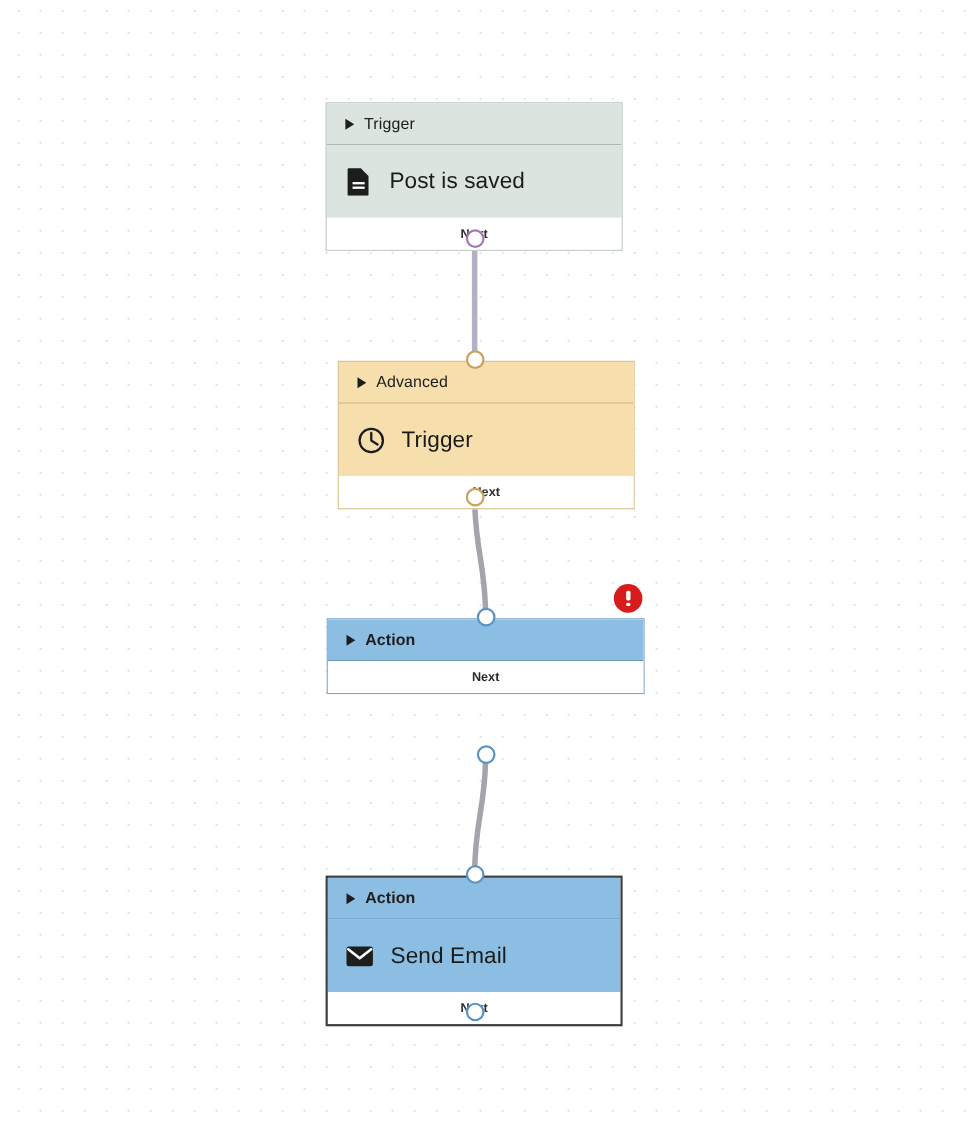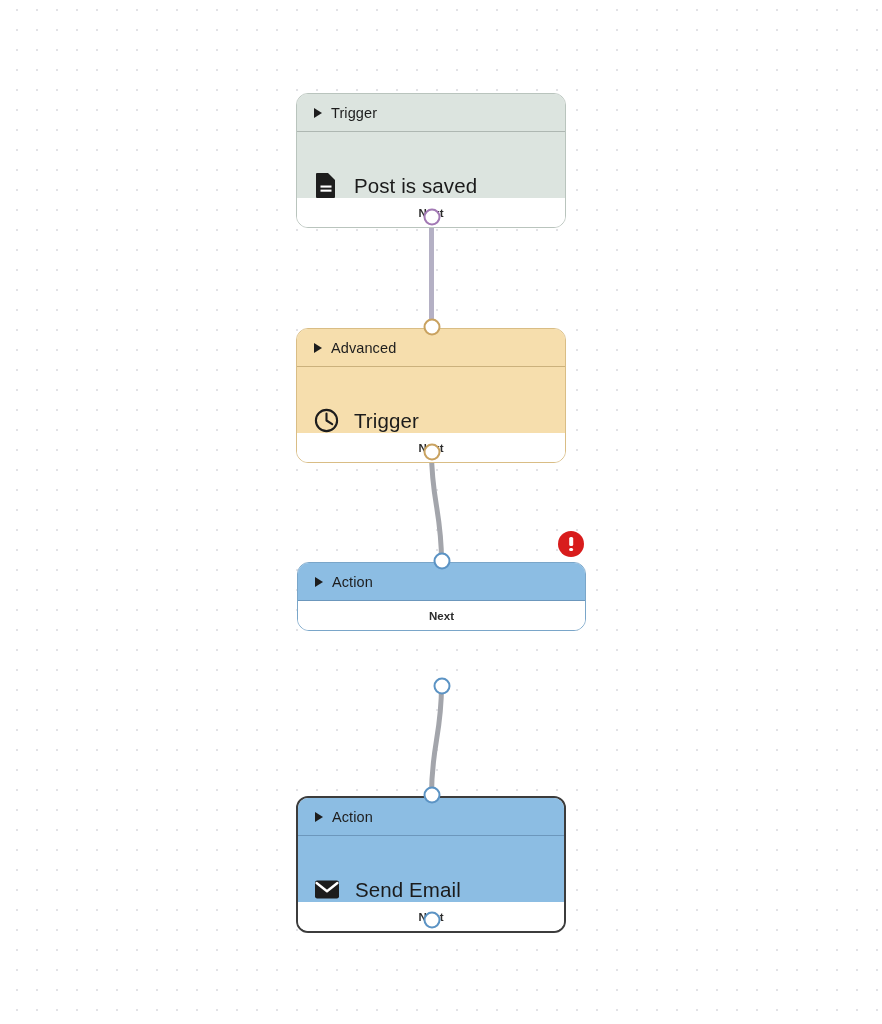--- a/index.html
+++ b/index.html
@@ -35,21 +35,21 @@
     top: 0;
     width: 882px;
     height: 1024px;
     pointer-events: none;
   }
 
   
   .node {
     position: absolute;
     box-sizing: border-box;
-    border-radius: 12px;
+    border-radius: 0;
     background: #ffffff;
     overflow: hidden;
     border: 1.5px solid #b9c4bd;
   }
   .node.sel {
     border: 2px solid #3c3c3c;
   }
 
   .node-header {
     display: flex;
@@ -67,21 +67,21 @@
     height: 0;
     border-left: 8px solid #1d1d1d;
     border-top: 5.5px solid transparent;
     border-bottom: 5.5px solid transparent;
     margin-right: 9px;
     flex: 0 0 auto;
   }
 
   .node-body {
     display: flex;
-    align-items: flex-end;
+    align-items: center;
     height: 66px;
     padding-left: 16px;
     box-sizing: border-box;
   }
   .node-icon {
     width: 26px;
     height: 26px;
     margin-right: 15px;
     flex: 0 0 auto;
     display: flex;
@@ -112,21 +112,21 @@
   .theme-advanced .node-header,
   .theme-advanced .node-body  { background: #f6dead; }
   .theme-action   .node-header,
   .theme-action   .node-body  { background: #8cbde3; }
 
   .theme-trigger  { border-color: #b9c4bd; }
   .theme-advanced { border-color: #d9bd85; }
   .theme-action   { border-color: #7aa6c9; }
 
   .theme-advanced .node-header { border-bottom-color: rgba(140,110,50,.40); }
-  .theme-action   .node-header { border-bottom-color: rgba(60,95,130,.40); }
+  .theme-action   .node-header { border-bottom-color: rgba(60,95,130,.40); font-weight: bold; }
 
   
   .port {
     position: absolute;
     width: 17px;
     height: 17px;
     box-sizing: border-box;
     border-radius: 50%;
     background: #ffffff;
     transform: translate(-50%, -50%);
@@ -193,21 +193,21 @@
         </svg>
       </span>
       <span class="node-label">Post is saved</span>
     </div>
     <div class="node-footer">
       <span>Next</span>
     </div>
   </div>
   <div class="port port-purple" style="left:431.5px; top:217px;"></div>
 
-  <div class="node theme-advanced" style="left:296px; top:328px; width:270px;">
+  <div class="node theme-advanced" style="left:307px; top:328px; width:270px;">
     <div class="node-header">
       <span class="tri"></span>
       <span>Advanced</span>
     </div>
     <div class="node-body">
       <span class="node-icon">
         <svg width="25" height="25" viewBox="0 0 25 25" aria-hidden="true">
           <circle cx="12.5" cy="12.5" r="10.6" fill="none" stroke="#1d1d1d" stroke-width="2.1"></circle>
           <path d="M12.5 5.6 V12.5 L18.2 16.1" fill="none" stroke="#1d1d1d" stroke-width="2.1" stroke-linecap="round" stroke-linejoin="round"></path>
         </svg>

